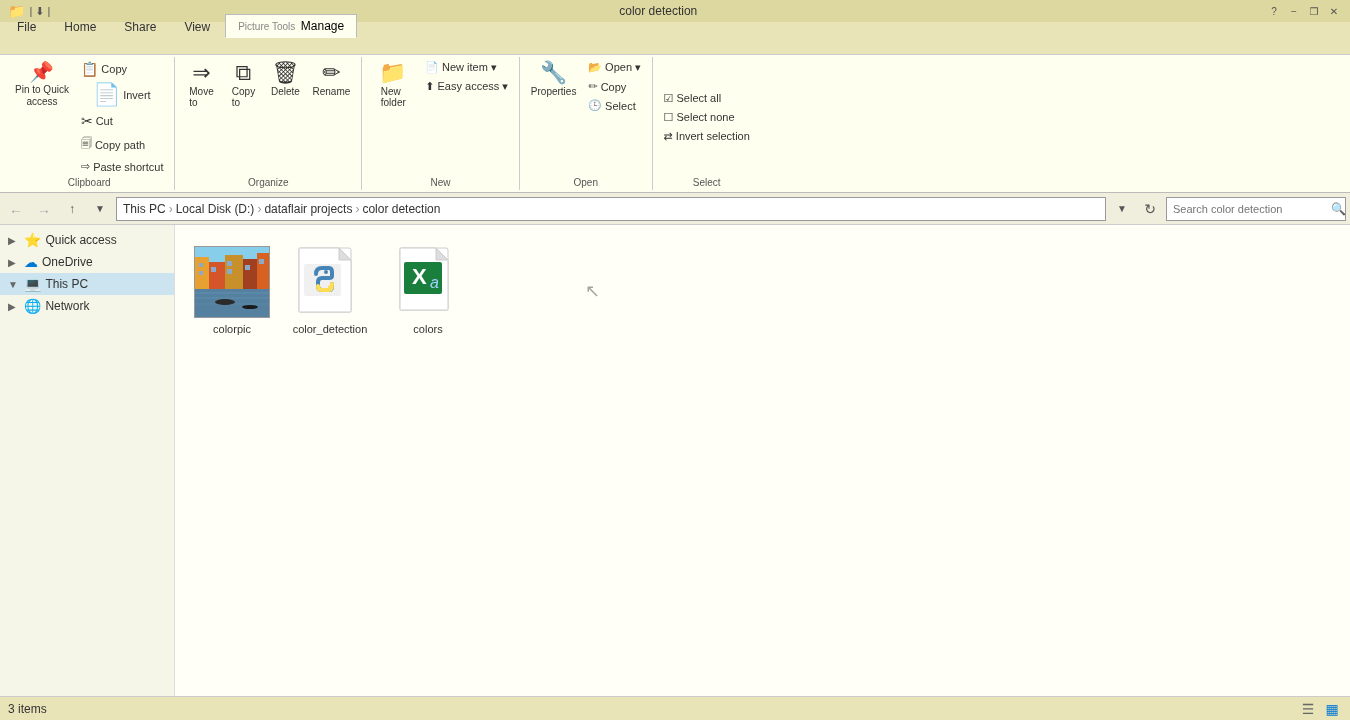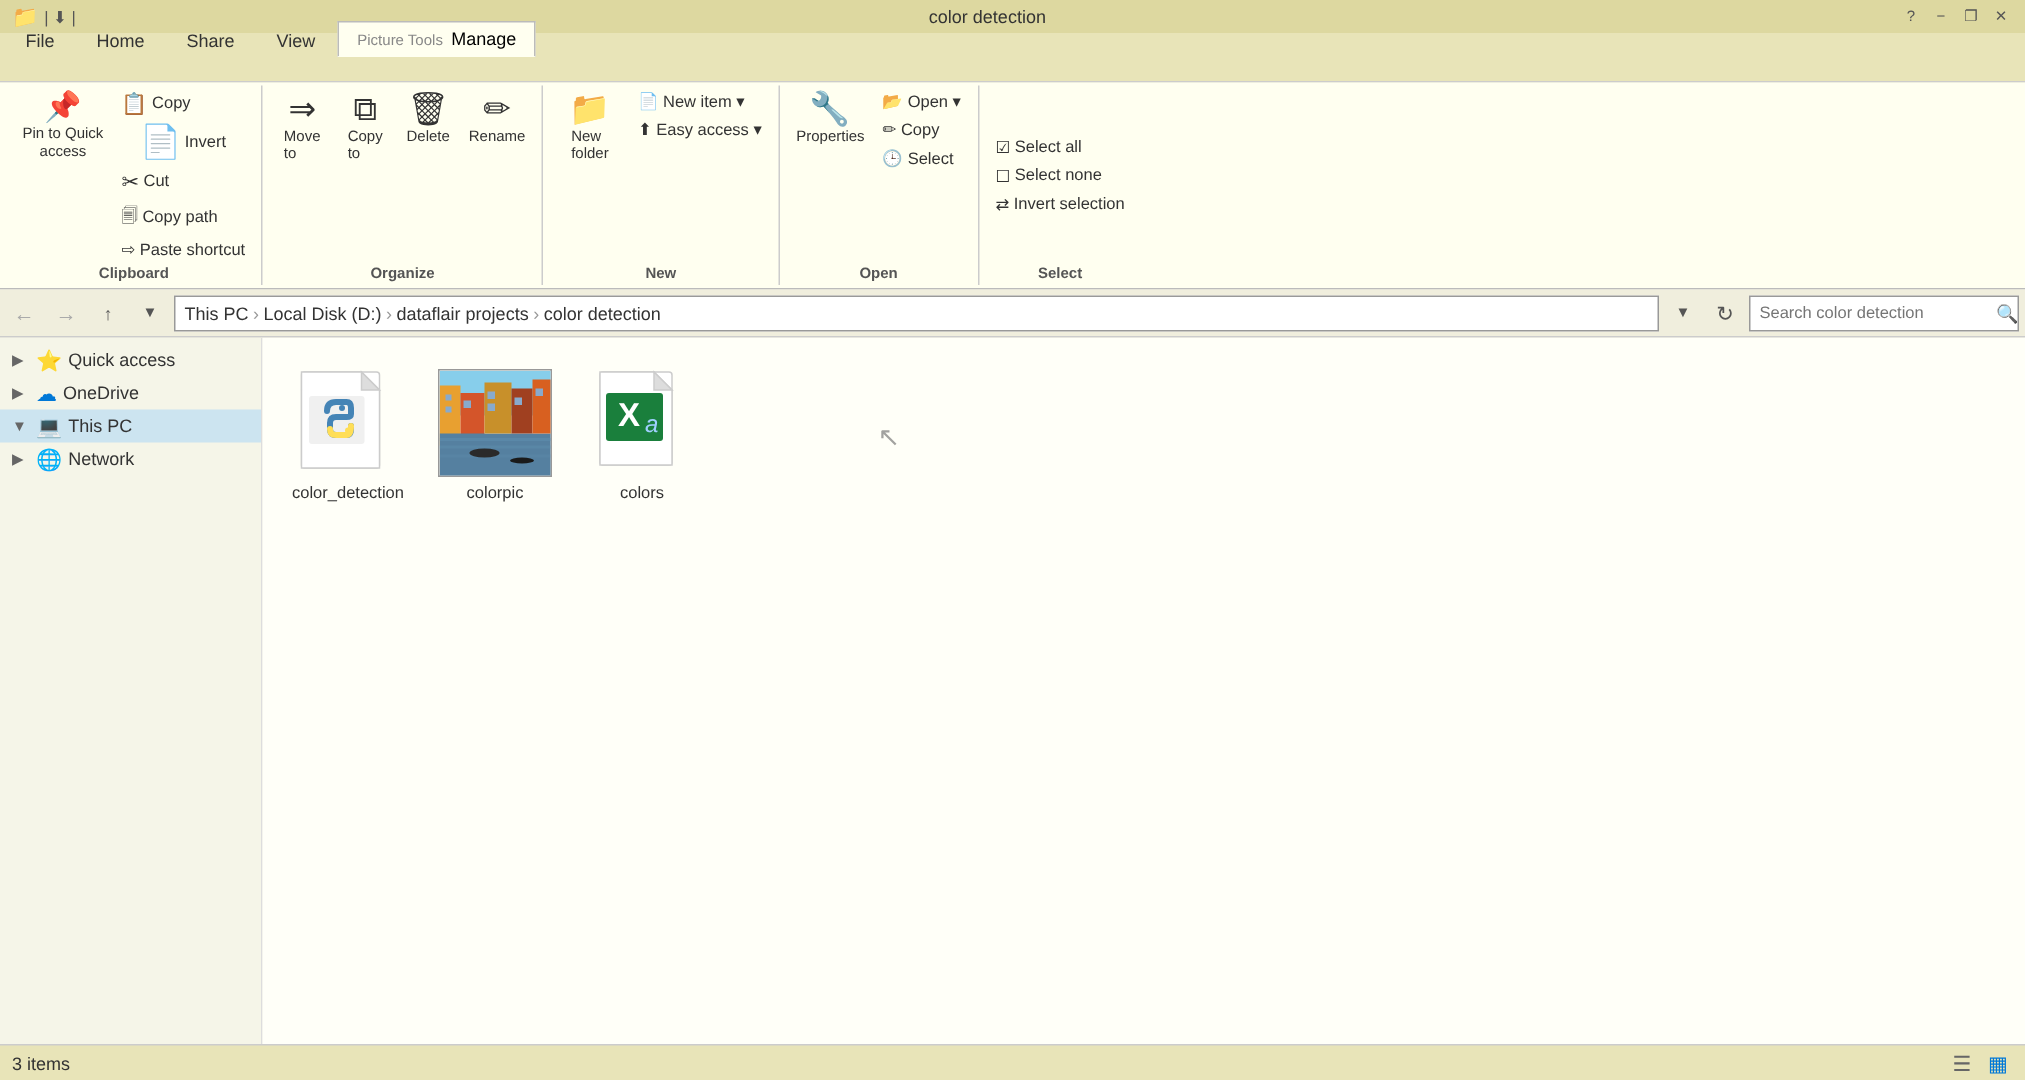--- a/index.html
+++ b/index.html
@@ -97,21 +97,20 @@
       flex-direction: row;
       align-items: flex-start;
       flex: 1;
       gap: 2px;
     }
     .ribbon-group-label {
       text-align: center;
       font-size: 10px;
       color: #555;
       padding-top: 2px;
-      font-weight: bold;
     }
     .ribbon-btn {
       display: flex;
       flex-direction: column;
       align-items: center;
       justify-content: center;
       padding: 2px 4px;
       cursor: pointer;
       border: 1px solid transparent;
       border-radius: 2px;
@@ -489,41 +488,20 @@
       <span class="sidebar-icon">🌐</span>
       <span>Network</span>
     </div>
   </div>
 
   <div class="content-area">
     <div class="files-container">
 
       <div class="file-item">
         <div class="file-icon-container">
-          <svg width="72" height="72" viewBox="0 0 72 72">
-
-            <rect x="5" y="2" width="52" height="64" rx="2" fill="white" stroke="#ccc" stroke-width="1"></rect>
-            <polygon points="45,2 57,14 57,66 5,66 5,2" fill="white" stroke="#ccc" stroke-width="1"></polygon>
-            <polygon points="45,2 45,14 57,14" fill="#ddd" stroke="#ccc" stroke-width="1"></polygon>
-
-            <rect x="10" y="18" width="37" height="32" rx="2" fill="#f0f0f0"></rect>
-
-            <path d="M22 28 Q22 22 28 22 L35 22 Q38 22 38 26 L38 30 Q38 32 35 32 L28 32 Q24 32 24 36 L24 40 Q24 44 28 44 L35 44 Q38 44 38 40 L38 38" fill="none" stroke="#4584b6" stroke-width="4" stroke-linecap="round"></path>
-
-            <path d="M38 38 Q38 44 35 44 L28 44 Q24 44 24 40" fill="none" stroke="#ffde57" stroke-width="4" stroke-linecap="round"></path>
-
-            <circle cx="32" cy="26" r="2" fill="#4584b6"></circle>
-            <circle cx="36" cy="41" r="2" fill="#ffde57"></circle>
-          </svg>
-        </div>
-        <div class="file-name">color_detection</div>
-      </div>
-
-      <div class="file-item">
-        <div class="file-icon-container">
           <div style="width:76px; height:72px; border:1px solid #999; overflow:hidden; position:relative;">
             
             <svg width="76" height="72" viewBox="0 0 76 72">
 
               <rect x="0" y="0" width="76" height="30" fill="#87CEEB"></rect>
 
               <rect x="0" y="10" width="14" height="40" fill="#e8a030"></rect>
               <rect x="14" y="15" width="16" height="35" fill="#d4552a"></rect>
 
               <rect x="0" y="42" width="76" height="30" fill="#5580a0"></rect>
@@ -547,20 +525,41 @@
               <ellipse cx="30" cy="55" rx="10" ry="3" fill="#2a2a2a"></ellipse>
               <ellipse cx="55" cy="60" rx="8" ry="2" fill="#1a1a1a"></ellipse>
             </svg>
           </div>
         </div>
         <div class="file-name">colorpic</div>
       </div>
 
       <div class="file-item">
         <div class="file-icon-container">
+          <svg width="72" height="72" viewBox="0 0 72 72">
+
+            <rect x="5" y="2" width="52" height="64" rx="2" fill="white" stroke="#ccc" stroke-width="1"></rect>
+            <polygon points="45,2 57,14 57,66 5,66 5,2" fill="white" stroke="#ccc" stroke-width="1"></polygon>
+            <polygon points="45,2 45,14 57,14" fill="#ddd" stroke="#ccc" stroke-width="1"></polygon>
+
+            <rect x="10" y="18" width="37" height="32" rx="2" fill="#f0f0f0"></rect>
+
+            <path d="M22 28 Q22 22 28 22 L35 22 Q38 22 38 26 L38 30 Q38 32 35 32 L28 32 Q24 32 24 36 L24 40 Q24 44 28 44 L35 44 Q38 44 38 40 L38 38" fill="none" stroke="#4584b6" stroke-width="4" stroke-linecap="round"></path>
+
+            <path d="M38 38 Q38 44 35 44 L28 44 Q24 44 24 40" fill="none" stroke="#ffde57" stroke-width="4" stroke-linecap="round"></path>
+
+            <circle cx="32" cy="26" r="2" fill="#4584b6"></circle>
+            <circle cx="36" cy="41" r="2" fill="#ffde57"></circle>
+          </svg>
+        </div>
+        <div class="file-name">color_detection</div>
+      </div>
+
+      <div class="file-item">
+        <div class="file-icon-container">
           <svg width="60" height="72" viewBox="0 0 60 72">
 
             <rect x="2" y="2" width="48" height="62" rx="2" fill="white" stroke="#ccc" stroke-width="1"></rect>
             <polygon points="38,2 50,14 50,64 2,64 2,2" fill="white" stroke="#ccc" stroke-width="1"></polygon>
             <polygon points="38,2 38,14 50,14" fill="#ddd" stroke="#ccc" stroke-width="1"></polygon>
 
             <rect x="6" y="16" width="38" height="32" rx="2" fill="#1a7f3c"></rect>
 
             <text x="14" y="38" font-size="22" font-weight="bold" fill="white" font-family="Arial">X</text>
 

